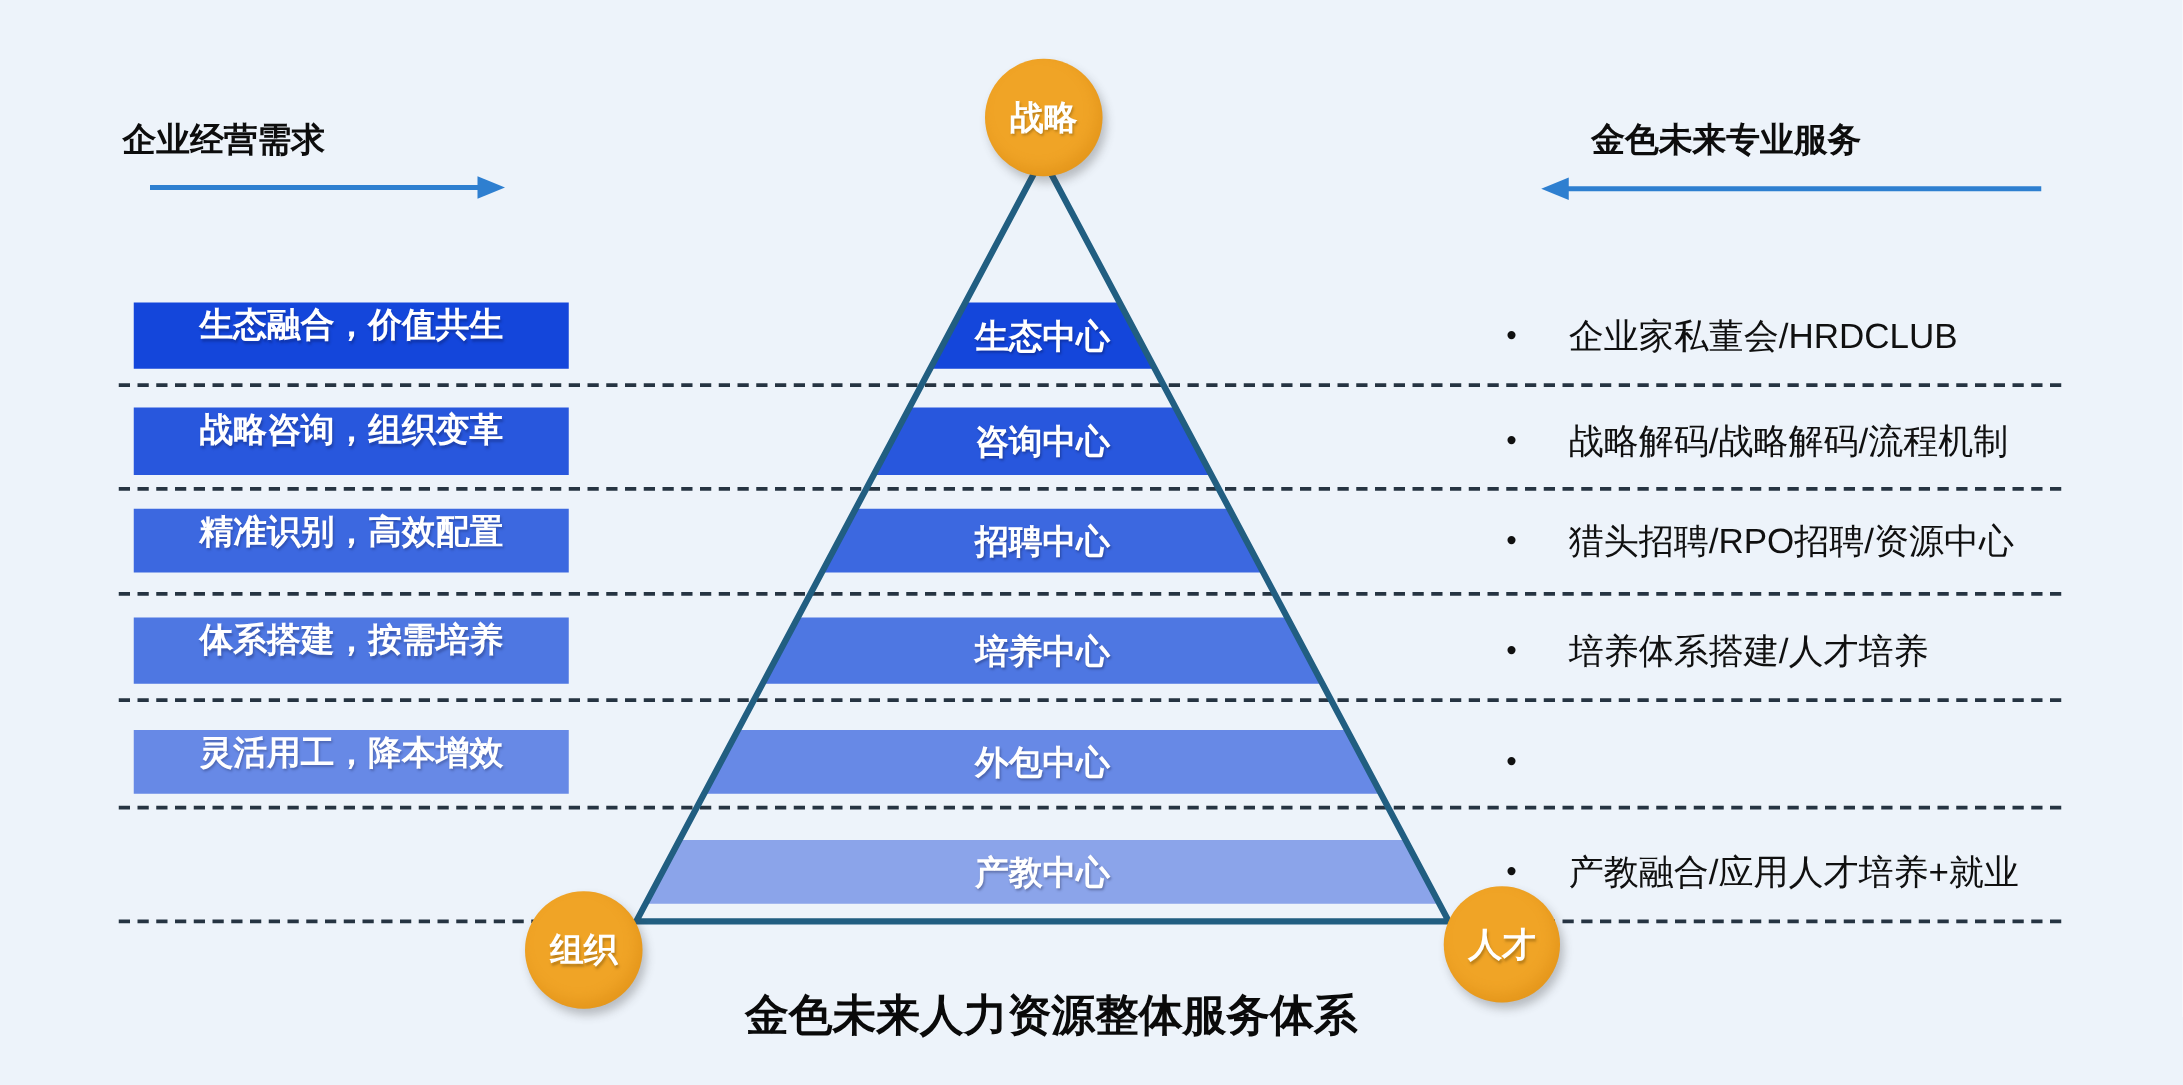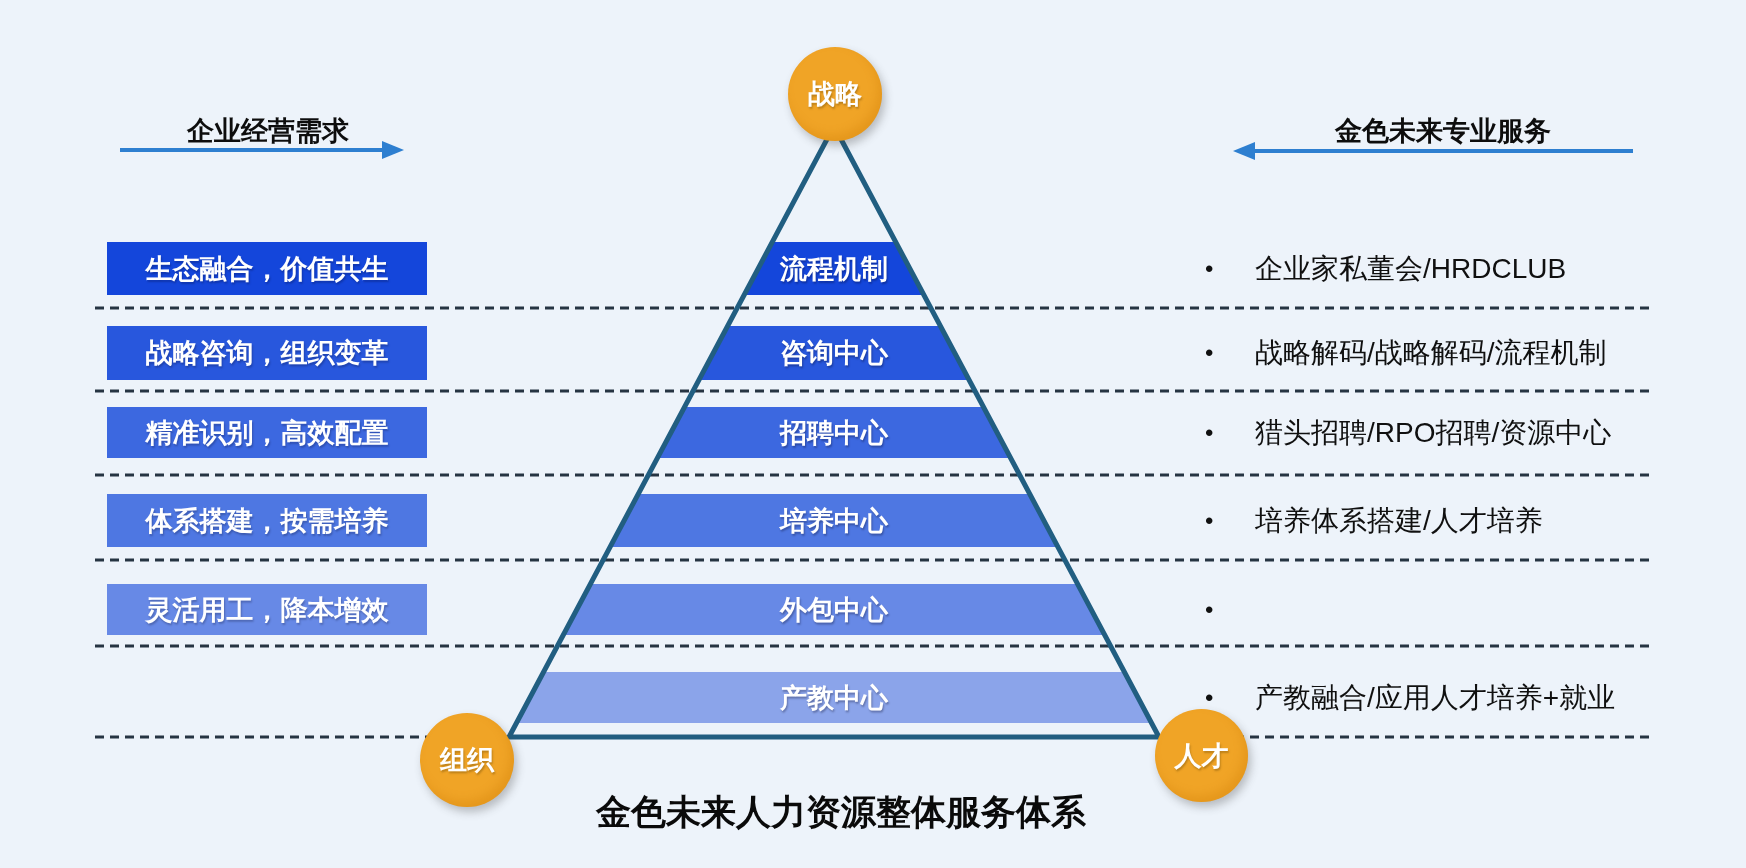--- a/index.html
+++ b/index.html
@@ -1,20 +1,20 @@
 <!DOCTYPE html>
 <html><head>
 <meta charset="utf-8">
 <style>
   html,body{margin:0;padding:0;}
   body{font-family:"Liberation Sans","DejaVu Sans",sans-serif;}
   .canvas{position:relative;width:1746px;height:868px;overflow:hidden;background:#EDF3FA;}
   .layer-svg{position:absolute;left:0;top:0;z-index:1;}
-  .hdr{position:absolute;z-index:3;font-size:27px;font-weight:bold;color:#0d0d0d;text-align:center;height:36px;line-height:36px;margin-top:19px;}
-  .need-box{position:absolute;left:107px;width:320px;z-index:3;display:flex;align-items:center;justify-content:center;
+  .hdr{position:absolute;z-index:3;font-size:27px;font-weight:bold;color:#0d0d0d;height:36px;line-height:36px;}
+  .need-box{position:absolute;left:107px;width:348px;z-index:3;display:flex;align-items:flex-start;justify-content:center;
             color:#fff;font-weight:bold;font-size:27px;text-shadow:1px 2px 2px rgba(0,0,30,0.25);}
   .band-label{position:absolute;left:684px;width:300px;z-index:3;display:flex;align-items:center;justify-content:center;
             color:#fff;font-weight:bold;font-size:27px;text-shadow:1px 2px 2px rgba(0,0,30,0.3);}
   .svc-item{position:absolute;left:1205px;width:460px;z-index:3;display:flex;align-items:center;color:#101010;font-size:28px;}
   .svc-bullet{width:14px;font-size:24px;margin-right:36px;flex:0 0 auto;}
   .svc-text{white-space:nowrap;}
   .circle{position:absolute;z-index:4;border-radius:50%;display:flex;align-items:center;justify-content:center;
           color:#fff;font-weight:bold;font-size:27px;text-shadow:1px 2px 2px rgba(90,60,0,0.35);
           box-shadow:3px 5px 8px rgba(60,60,60,0.30), inset -4px -6px 10px rgba(200,120,0,0.28);}
   .big-title{position:absolute;left:441px;top:789px;width:800px;z-index:3;text-align:center;
@@ -75,21 +75,21 @@
   <div class="need-box" style="top: 407px; height: 51px; background-color: rgb(60, 104, 224);">
       <span>精准识别，高效配置</span>
     </div>
   <div class="need-box" style="top: 494px; height: 53px; background-color: rgb(78, 119, 226);">
       <span>体系搭建，按需培养</span>
     </div>
   <div class="need-box" style="top: 584px; height: 51px; background-color: rgb(103, 137, 230);">
       <span>灵活用工，降本增效</span>
     </div>
 
-  <div class="band-label" style="top:242px;height:53px;">流程机制</div>
+  <div class="band-label" style="top:242px;height:53px;">生态中心</div>
   <div class="band-label" style="top:326px;height:54px;">咨询中心</div>
   <div class="band-label" style="top:407px;height:51px;">招聘中心</div>
   <div class="band-label" style="top:494px;height:53px;">培养中心</div>
   <div class="band-label" style="top:584px;height:51px;">外包中心</div>
   <div class="band-label" style="top:672px;height:51px;">产教中心</div>
 
   <div class="svc-item" style="top:242px;height:53px;">
       <span class="svc-bullet">•</span>
       <span class="svc-text">企业家私董会/HRDCLUB</span>
     </div>

